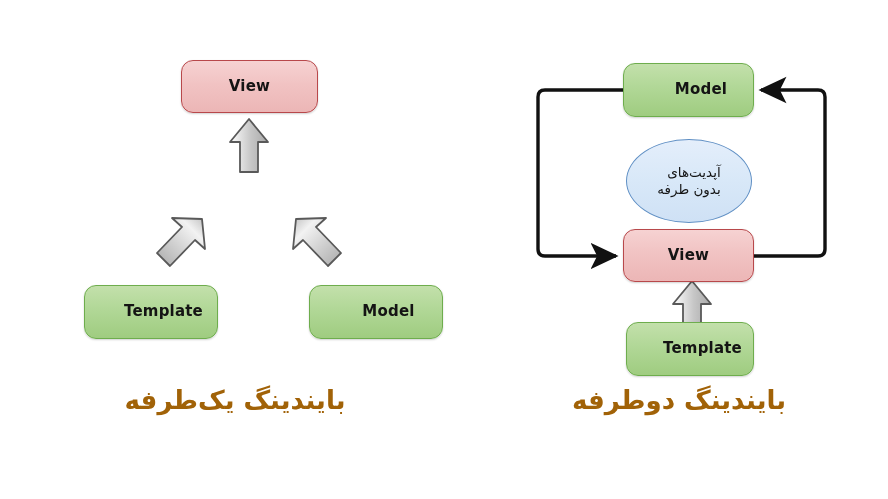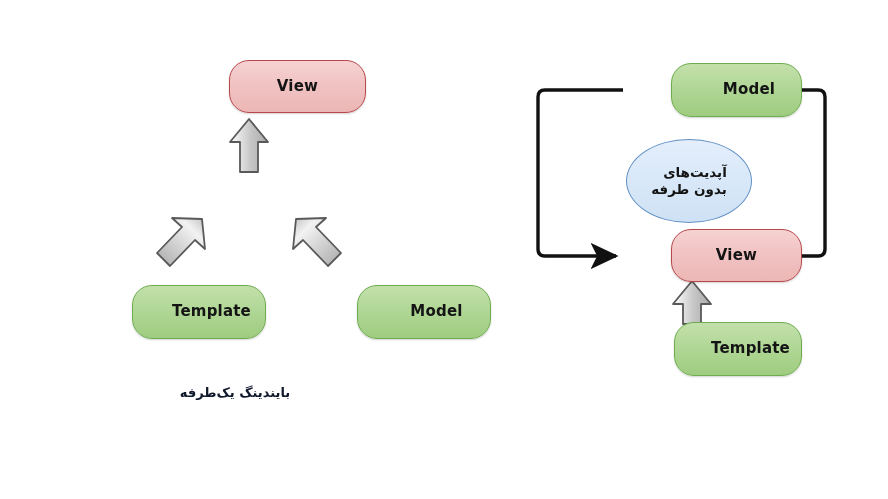--- a/index.html
+++ b/index.html
@@ -35,24 +35,23 @@
     overflow: visible;
   }
 
   
   .node {
     position: absolute;
     box-sizing: border-box;
     display: flex;
     align-items: center;
     justify-content: center;
-    border-radius: 20px;
+    border-radius: 12px;
     text-align: center;
     z-index: 3;
-    margin-left: 48px;
   }
   .node-label {
     font-size: 15px;
     font-weight: bold;
     color: #141414;
     letter-spacing: 0.2px;
     line-height: 1.15;
   }
   .node.green {
     background: linear-gradient(to bottom, #c3e0ab 0%, #b2d898 42%, #9fcc80 100%);
@@ -71,35 +70,35 @@
     display: flex;
     align-items: center;
     justify-content: center;
     border-radius: 50%;
     background: linear-gradient(to bottom, #e4eefb 0%, #d8e8f8 50%, #cfe1f5 100%);
     border: 1.6px solid #5f8fc4;
     z-index: 3;
   }
   .ellipse-label {
     font-size: 15px;
-    font-weight: bold;
+    font-weight: normal;
     color: #141414;
     direction: rtl;
     line-height: 1.25;
   }
   .ellipse-label.small { font-size: 13.5px; }
 
   .caption {
     position: absolute;
     width: 100%;
     text-align: center;
     direction: rtl;
-    font-size: 13px;
+    font-size: 26px;
     font-weight: bold;
-    color: #0f172a;
+    color: #a16207;
   }
 </style>
 </head>
 <body>
 
 <div id="stage">
 
   <div class="diagram" id="diagram-one-way">
 
     <svg class="svg-layer" viewBox="0 0 470 499" preserveAspectRatio="none">
@@ -181,15 +180,16 @@
     </div>
 
     <div class="node pink" id="tw-view" style="left:153px; top:229px; width:131px; height:53px;">
       <span class="node-label">View</span>
     </div>
 
     <div class="node green" id="tw-template" style="left:156px; top:322px; width:128px; height:54px;">
       <span class="node-label">Template</span>
     </div>
 
+    <div class="caption" style="top:385px;">بایندینگ دوطرفه</div>
   </div>
 
 </div>
 
 </body></html>

